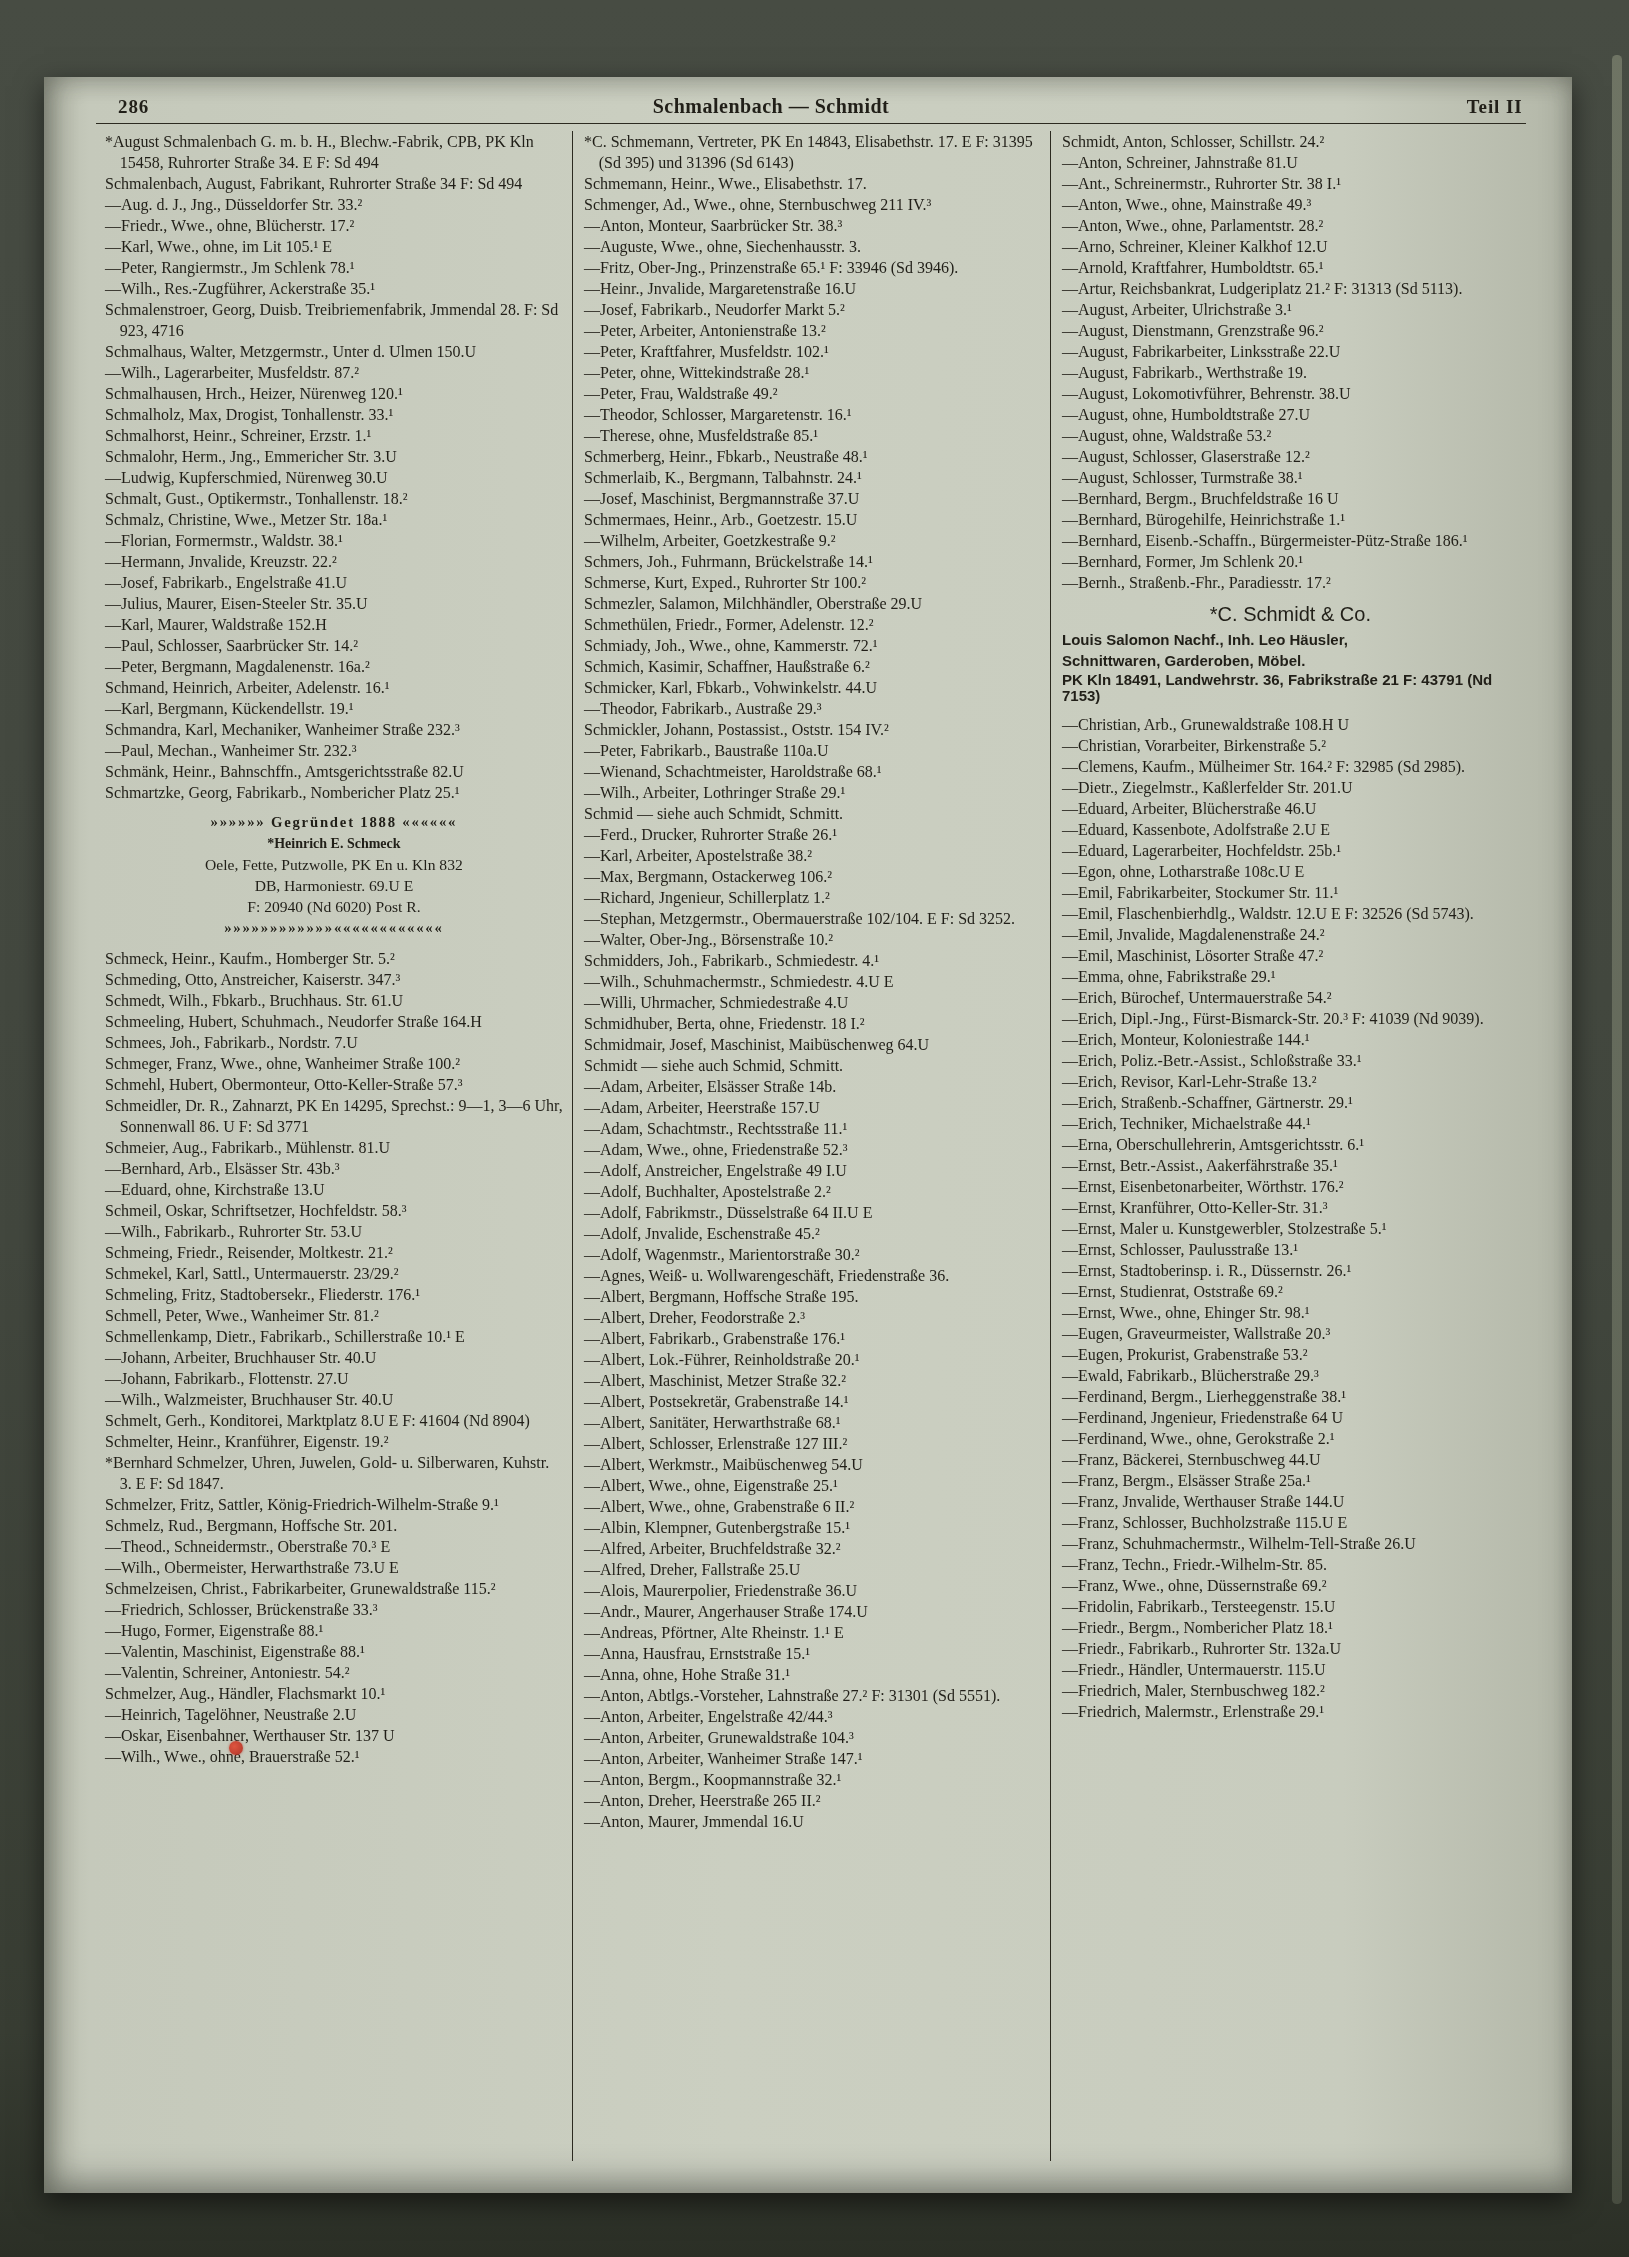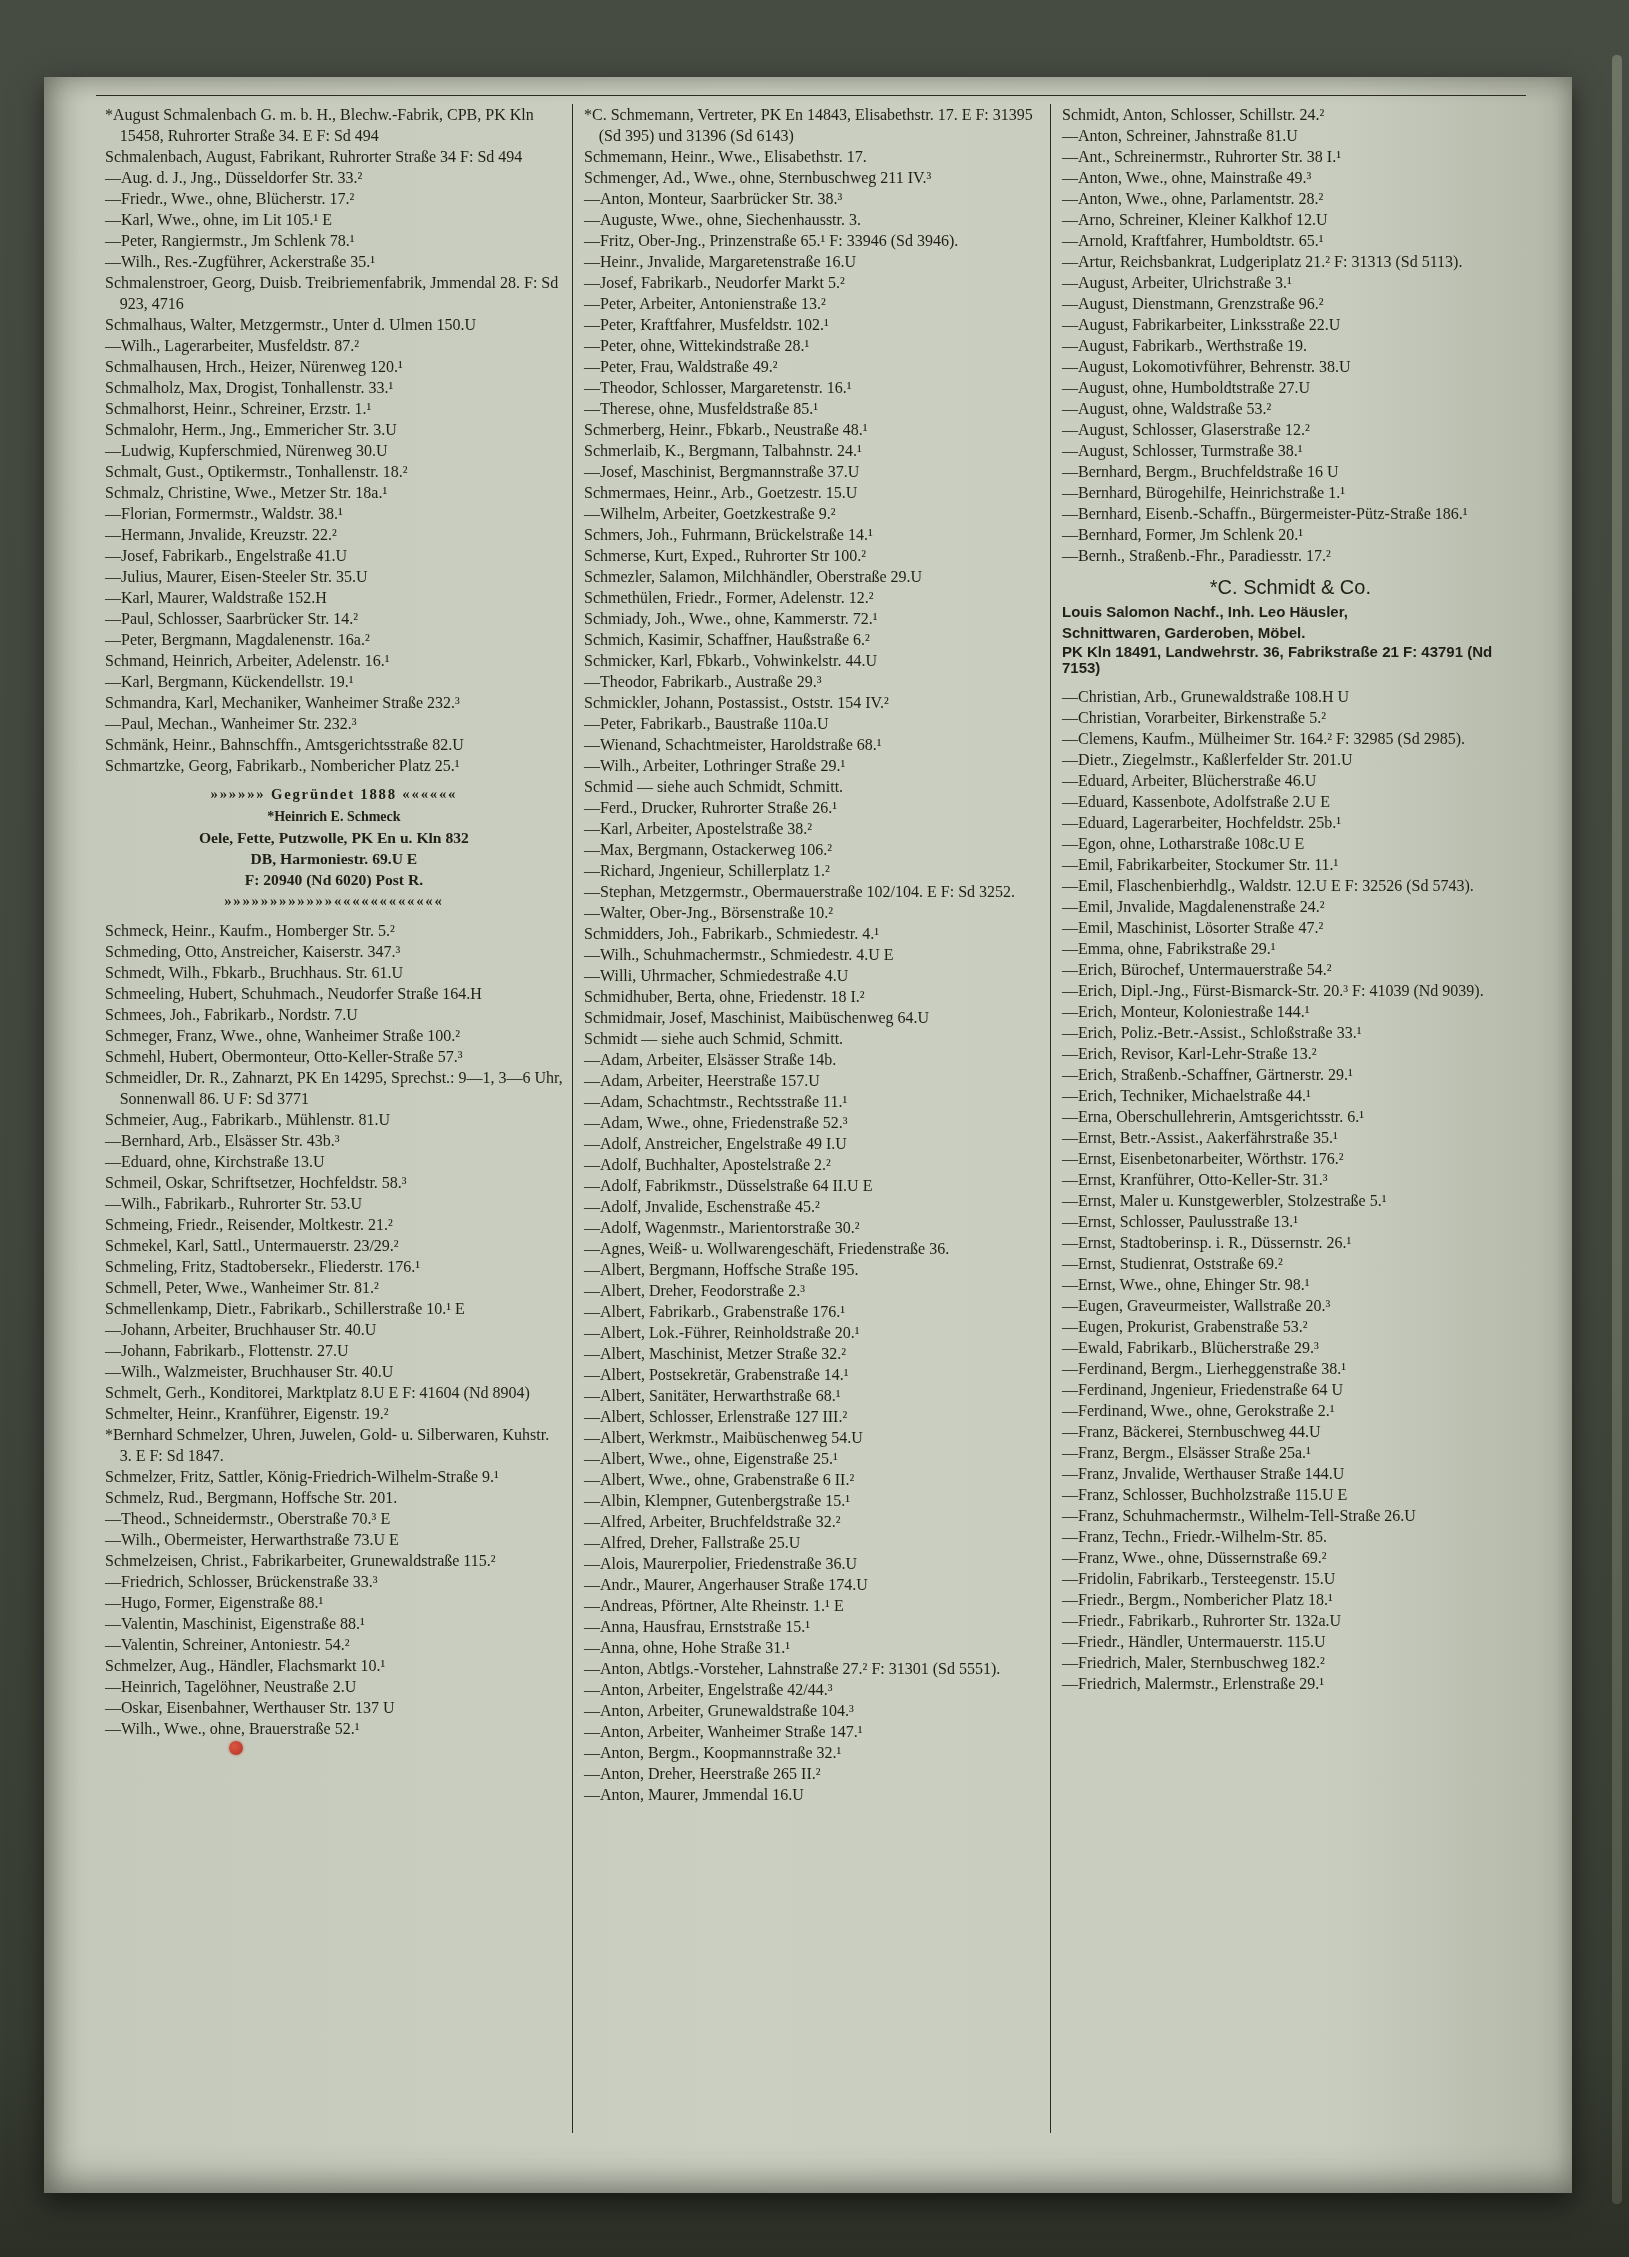--- a/index.html
+++ b/index.html
@@ -52,21 +52,21 @@
   .s-entry{padding-left:14.7px;text-indent:-14.7px;}
   .s-deco{
     text-align:center;font-weight:bold;font-size:14.7px;letter-spacing:1.8px;
     margin:8.3px 0 0.9px 0;white-space:nowrap;overflow:hidden;
   }
   .s-decoEnd{
     text-align:center;font-weight:bold;font-size:14.7px;letter-spacing:1.8px;
     margin:0.9px 0 8.3px 0;white-space:nowrap;overflow:hidden;
   }
   .s-adTitle{text-align:center;font-weight:bold;font-size:14px;}
-  .s-adCenter{text-align:center;font-weight:bold;font-size:15.6px;}
+  .s-adCenter{text-align:center;font-weight:normal;font-size:15.6px;}
   .s-ad2Title{
     text-align:center;font-weight:normal;font-size:20px;
     font-family:"Liberation Sans", sans-serif;margin:11px 0 4.6px 0;
   }
   .s-ad2Text{
     font-weight:bold;font-size:15px;line-height:20px;
     font-family:"Liberation Sans", sans-serif;
   }
   .s-ad2TextEnd{
     font-weight:bold;font-size:15px;line-height:16px;
@@ -80,20 +80,25 @@
 </style>
 </head>
 <body>
 
 <div class="scan-bg"></div>
 <div class="edge-strip"></div>
 
 <div class="paper">
   <div class="content">
 
+    <div class="page-header">
+      <span class="page-number">286</span>
+      <span class="running-title">Schmalenbach  —  Schmidt</span>
+      <span class="part-label">Teil II</span>
+    </div>
     <div class="header-rule"></div>
 
     <div class="cols">
       <div class="col">
           <div class="line s-entry">*August Schmalenbach G. m. b. H., Blechw.-Fabrik, CPB, PK Kln 15458, Ruhrorter Straße 34. E  F: Sd 494</div>
           <div class="line s-entry">Schmalenbach, August, Fabrikant, Ruhrorter Straße 34  F: Sd 494</div>
           <div class="line s-entry">—Aug. d. J., Jng., Düsseldorfer Str. 33.²</div>
           <div class="line s-entry">—Friedr., Wwe., ohne, Blücherstr. 17.²</div>
           <div class="line s-entry">—Karl, Wwe., ohne, im Lit 105.¹ E</div>
           <div class="line s-entry">—Peter, Rangiermstr., Jm Schlenk 78.¹</div>

